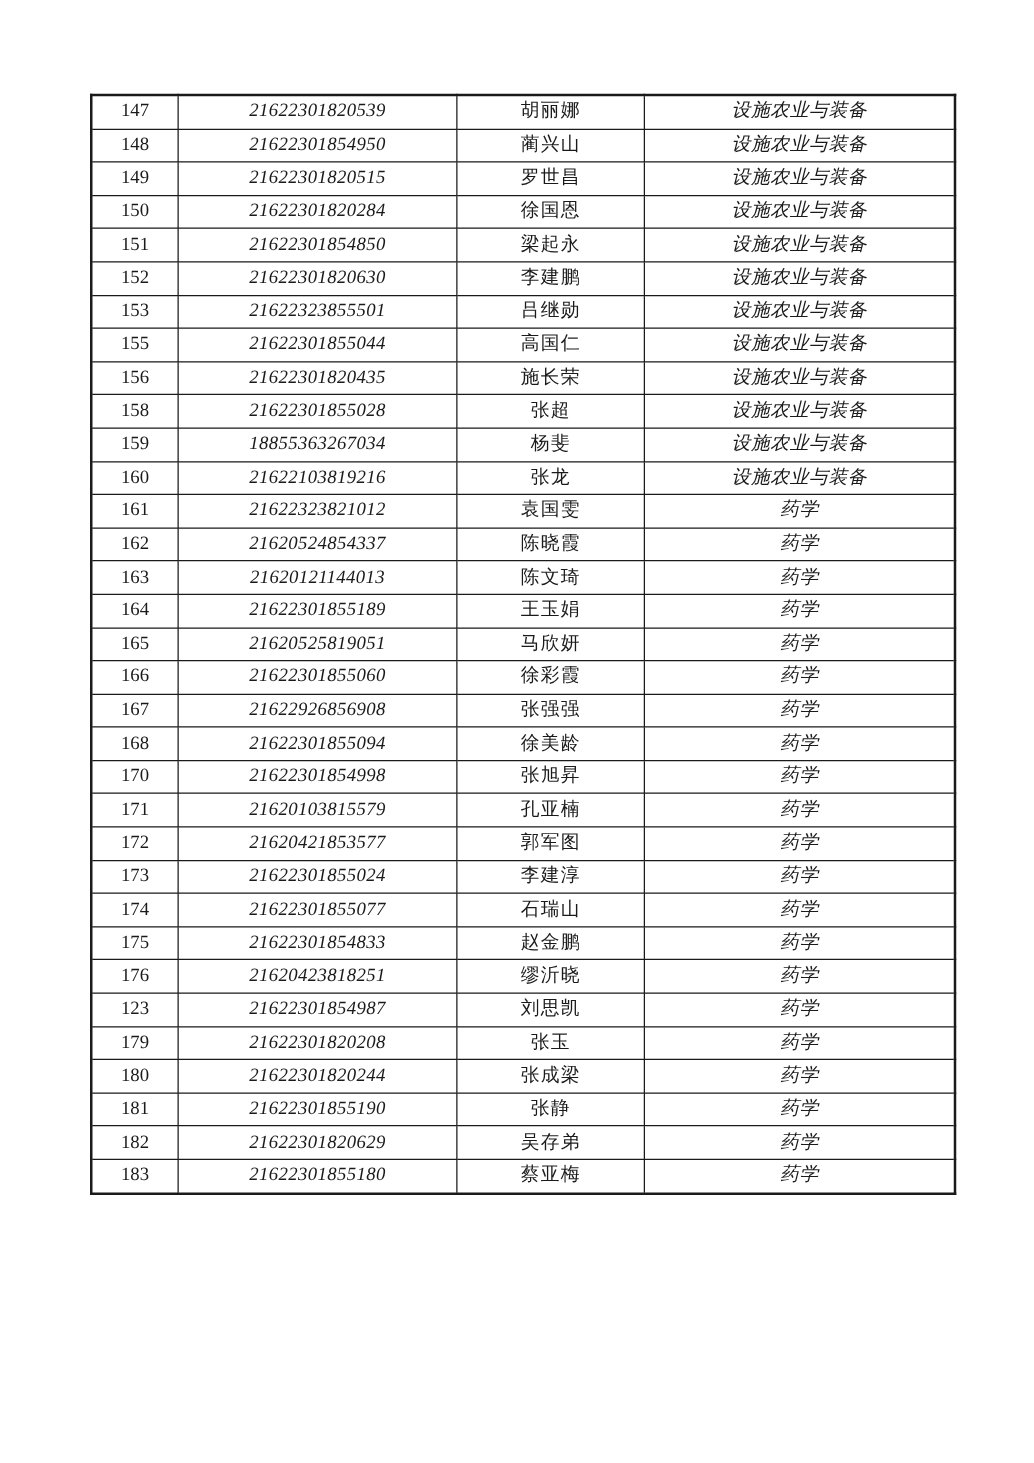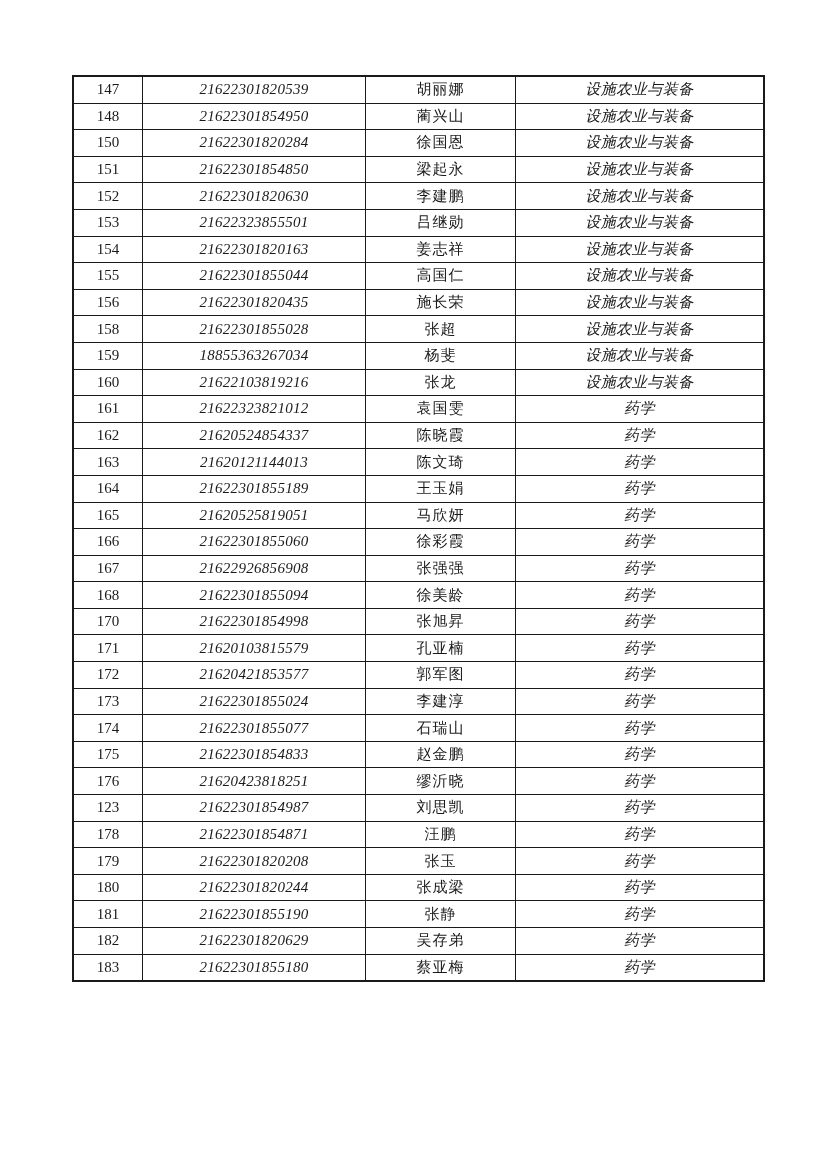--- a/index.html
+++ b/index.html
@@ -53,20 +53,26 @@
           <td class="col-name">胡丽娜</td>
           <td class="col-major">设施农业与装备</td>
         </tr>
         <tr>
           <td class="col-no">148</td>
           <td class="col-id">21622301854950</td>
           <td class="col-name">蔺兴山</td>
           <td class="col-major">设施农业与装备</td>
         </tr>
         <tr>
+          <td class="col-no">149</td>
+          <td class="col-id">21622301820515</td>
+          <td class="col-name">罗世昌</td>
+          <td class="col-major">设施农业与装备</td>
+        </tr>
+        <tr>
           <td class="col-no">150</td>
           <td class="col-id">21622301820284</td>
           <td class="col-name">徐国恩</td>
           <td class="col-major">设施农业与装备</td>
         </tr>
         <tr>
           <td class="col-no">151</td>
           <td class="col-id">21622301854850</td>
           <td class="col-name">梁起永</td>
           <td class="col-major">设施农业与装备</td>
@@ -77,26 +83,20 @@
           <td class="col-name">李建鹏</td>
           <td class="col-major">设施农业与装备</td>
         </tr>
         <tr>
           <td class="col-no">153</td>
           <td class="col-id">21622323855501</td>
           <td class="col-name">吕继勋</td>
           <td class="col-major">设施农业与装备</td>
         </tr>
         <tr>
-          <td class="col-no">154</td>
-          <td class="col-id">21622301820163</td>
-          <td class="col-name">姜志祥</td>
-          <td class="col-major">设施农业与装备</td>
-        </tr>
-        <tr>
           <td class="col-no">155</td>
           <td class="col-id">21622301855044</td>
           <td class="col-name">高国仁</td>
           <td class="col-major">设施农业与装备</td>
         </tr>
         <tr>
           <td class="col-no">156</td>
           <td class="col-id">21622301820435</td>
           <td class="col-name">施长荣</td>
           <td class="col-major">设施农业与装备</td>
@@ -206,26 +206,20 @@
         <tr>
           <td class="col-no">176</td>
           <td class="col-id">21620423818251</td>
           <td class="col-name">缪沂晓</td>
           <td class="col-major">药学</td>
         </tr>
         <tr>
           <td class="col-no">123</td>
           <td class="col-id">21622301854987</td>
           <td class="col-name">刘思凯</td>
-          <td class="col-major">药学</td>
-        </tr>
-        <tr>
-          <td class="col-no">178</td>
-          <td class="col-id">21622301854871</td>
-          <td class="col-name">汪鹏</td>
           <td class="col-major">药学</td>
         </tr>
         <tr>
           <td class="col-no">179</td>
           <td class="col-id">21622301820208</td>
           <td class="col-name">张玉</td>
           <td class="col-major">药学</td>
         </tr>
         <tr>
           <td class="col-no">180</td>

